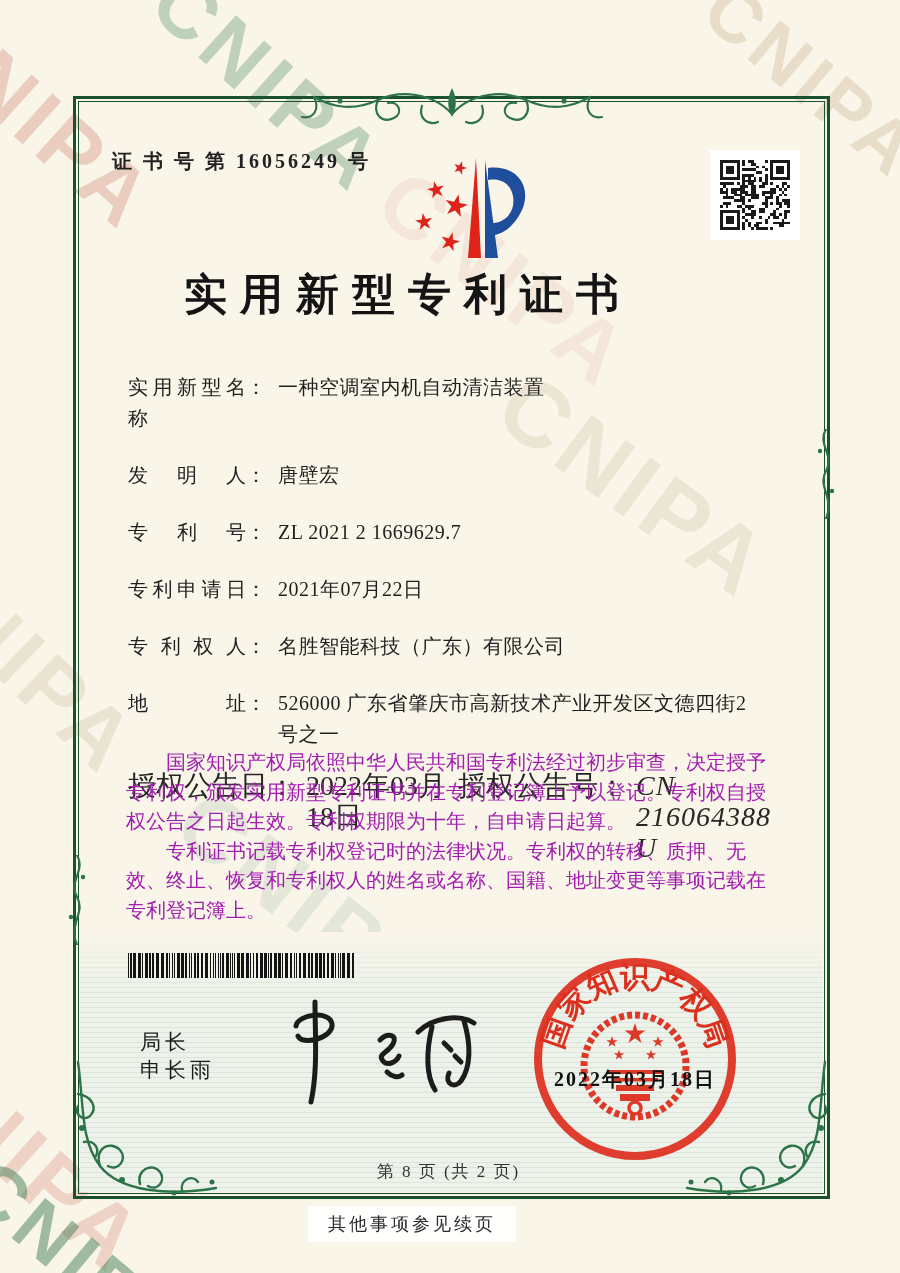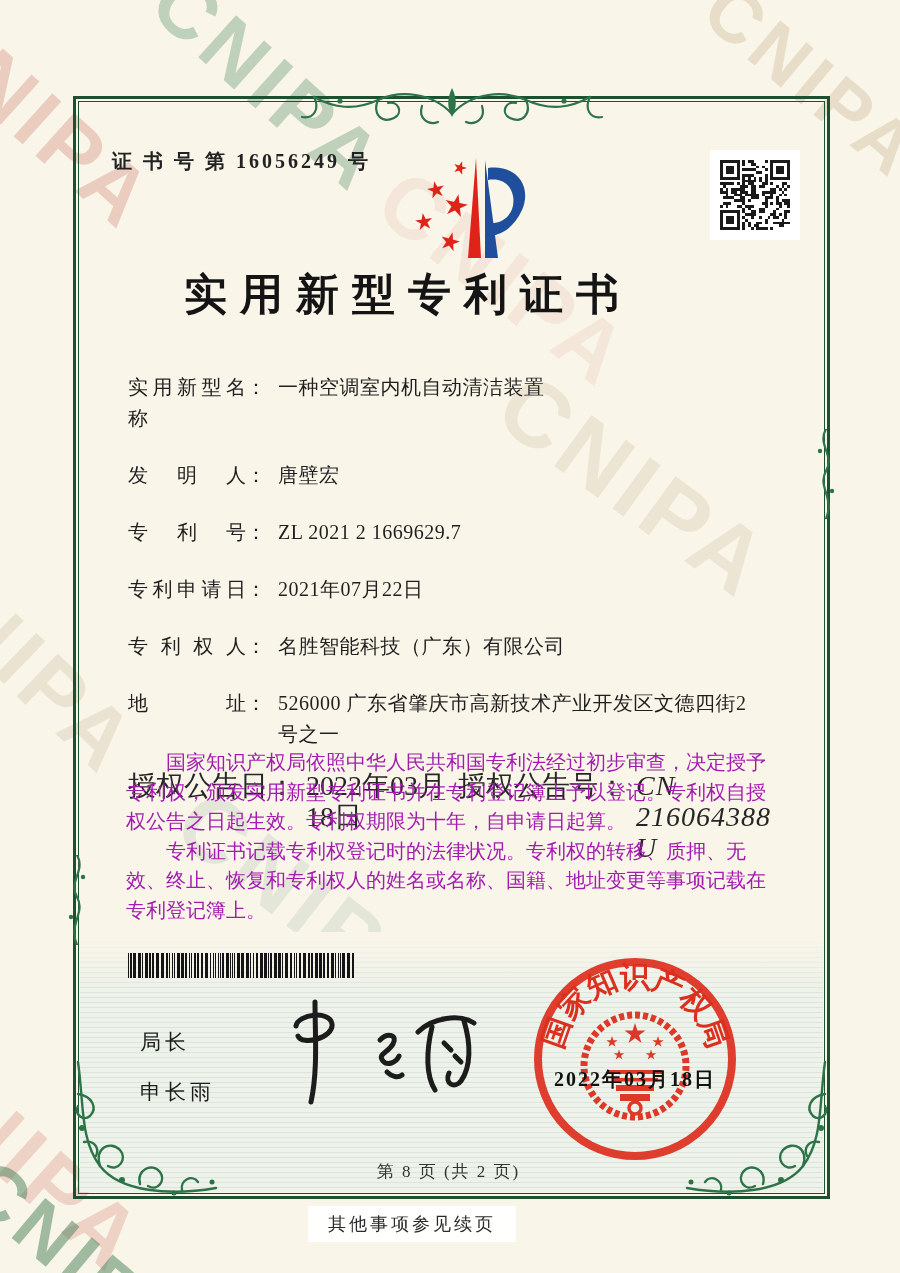--- a/index.html
+++ b/index.html
@@ -52,21 +52,21 @@
   .grant-g2{display:flex;}
   .glabel{flex:none;}
 
   
   .paras{position:absolute;left:126px;top:748px;width:652px;z-index:2;font-size:20px;line-height:29.5px;color:#a21caf;}
   .paras p{margin:0;text-indent:2em;}
 
   
   .barcode{position:absolute;left:128px;top:953px;z-index:3;}
   .signer{position:absolute;left:140px;top:1028px;z-index:3;font-size:21px;color:#1d1d1d;letter-spacing:4px;}
-  .signer .line2{margin-top:22px;}
+  .signer .line2{}
   .signature{position:absolute;left:268px;top:992px;z-index:3;}
   .seal{position:absolute;left:530px;top:954px;width:210px;height:210px;z-index:4;}
   .seal-date{position:absolute;left:0;right:0;top:112px;text-align:center;font-size:20px;color:#111;
              letter-spacing:2px;font-weight:bold;z-index:5;}
   .pagenum{position:absolute;left:73px;width:751px;top:1160px;text-align:center;font-size:17px;
            letter-spacing:2px;color:#333;z-index:3;}
   .contnote{position:absolute;left:0;width:824px;top:1206px;text-align:center;z-index:2;}
   .contnote span{display:inline-block;background:rgba(255,255,255,0.92);padding:6px 20px;font-size:18px;
                  letter-spacing:3px;color:#2a2a2a;}
 </style>

